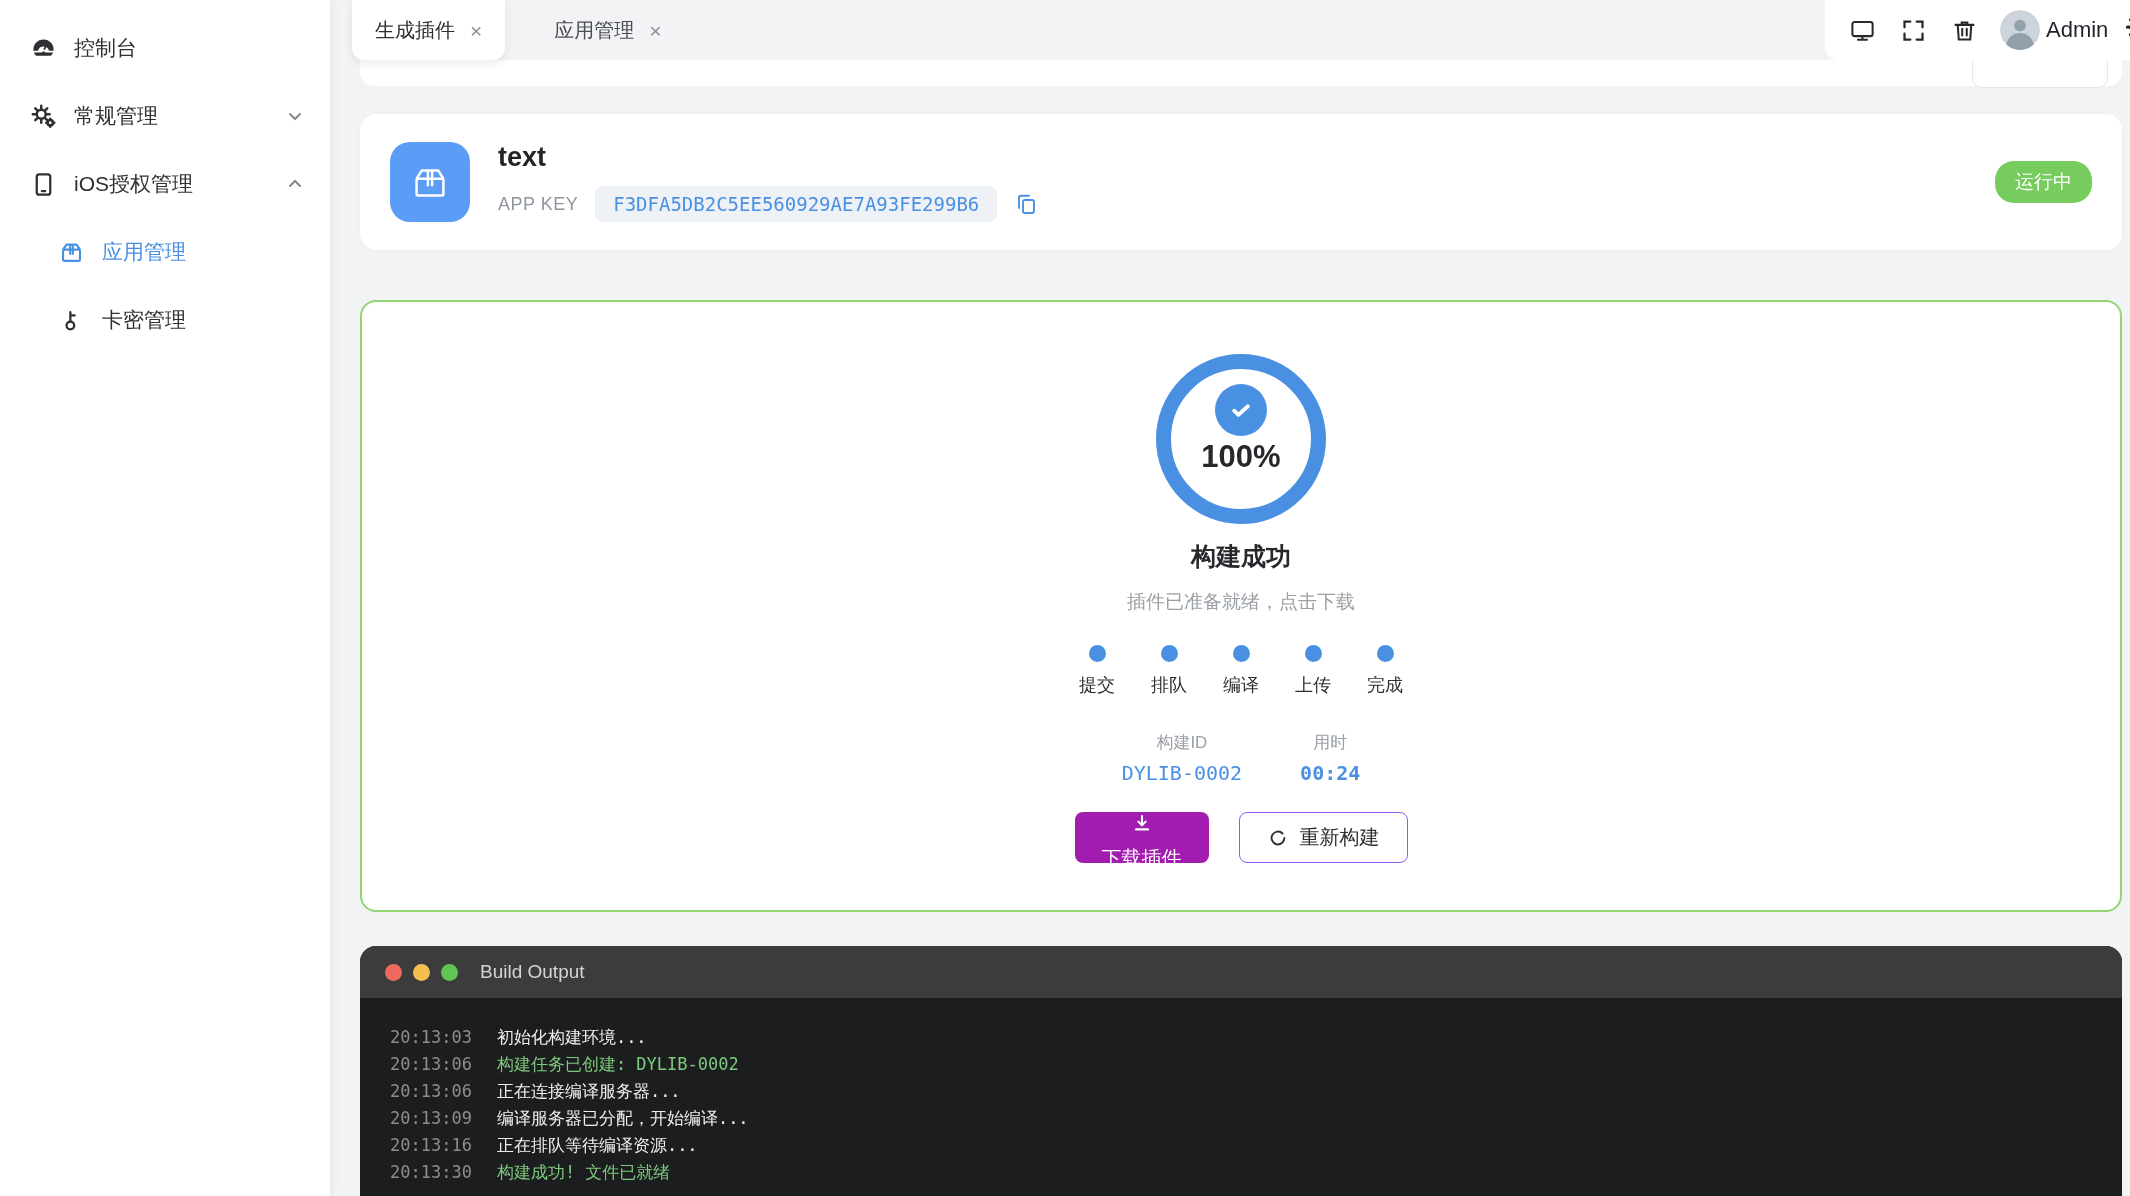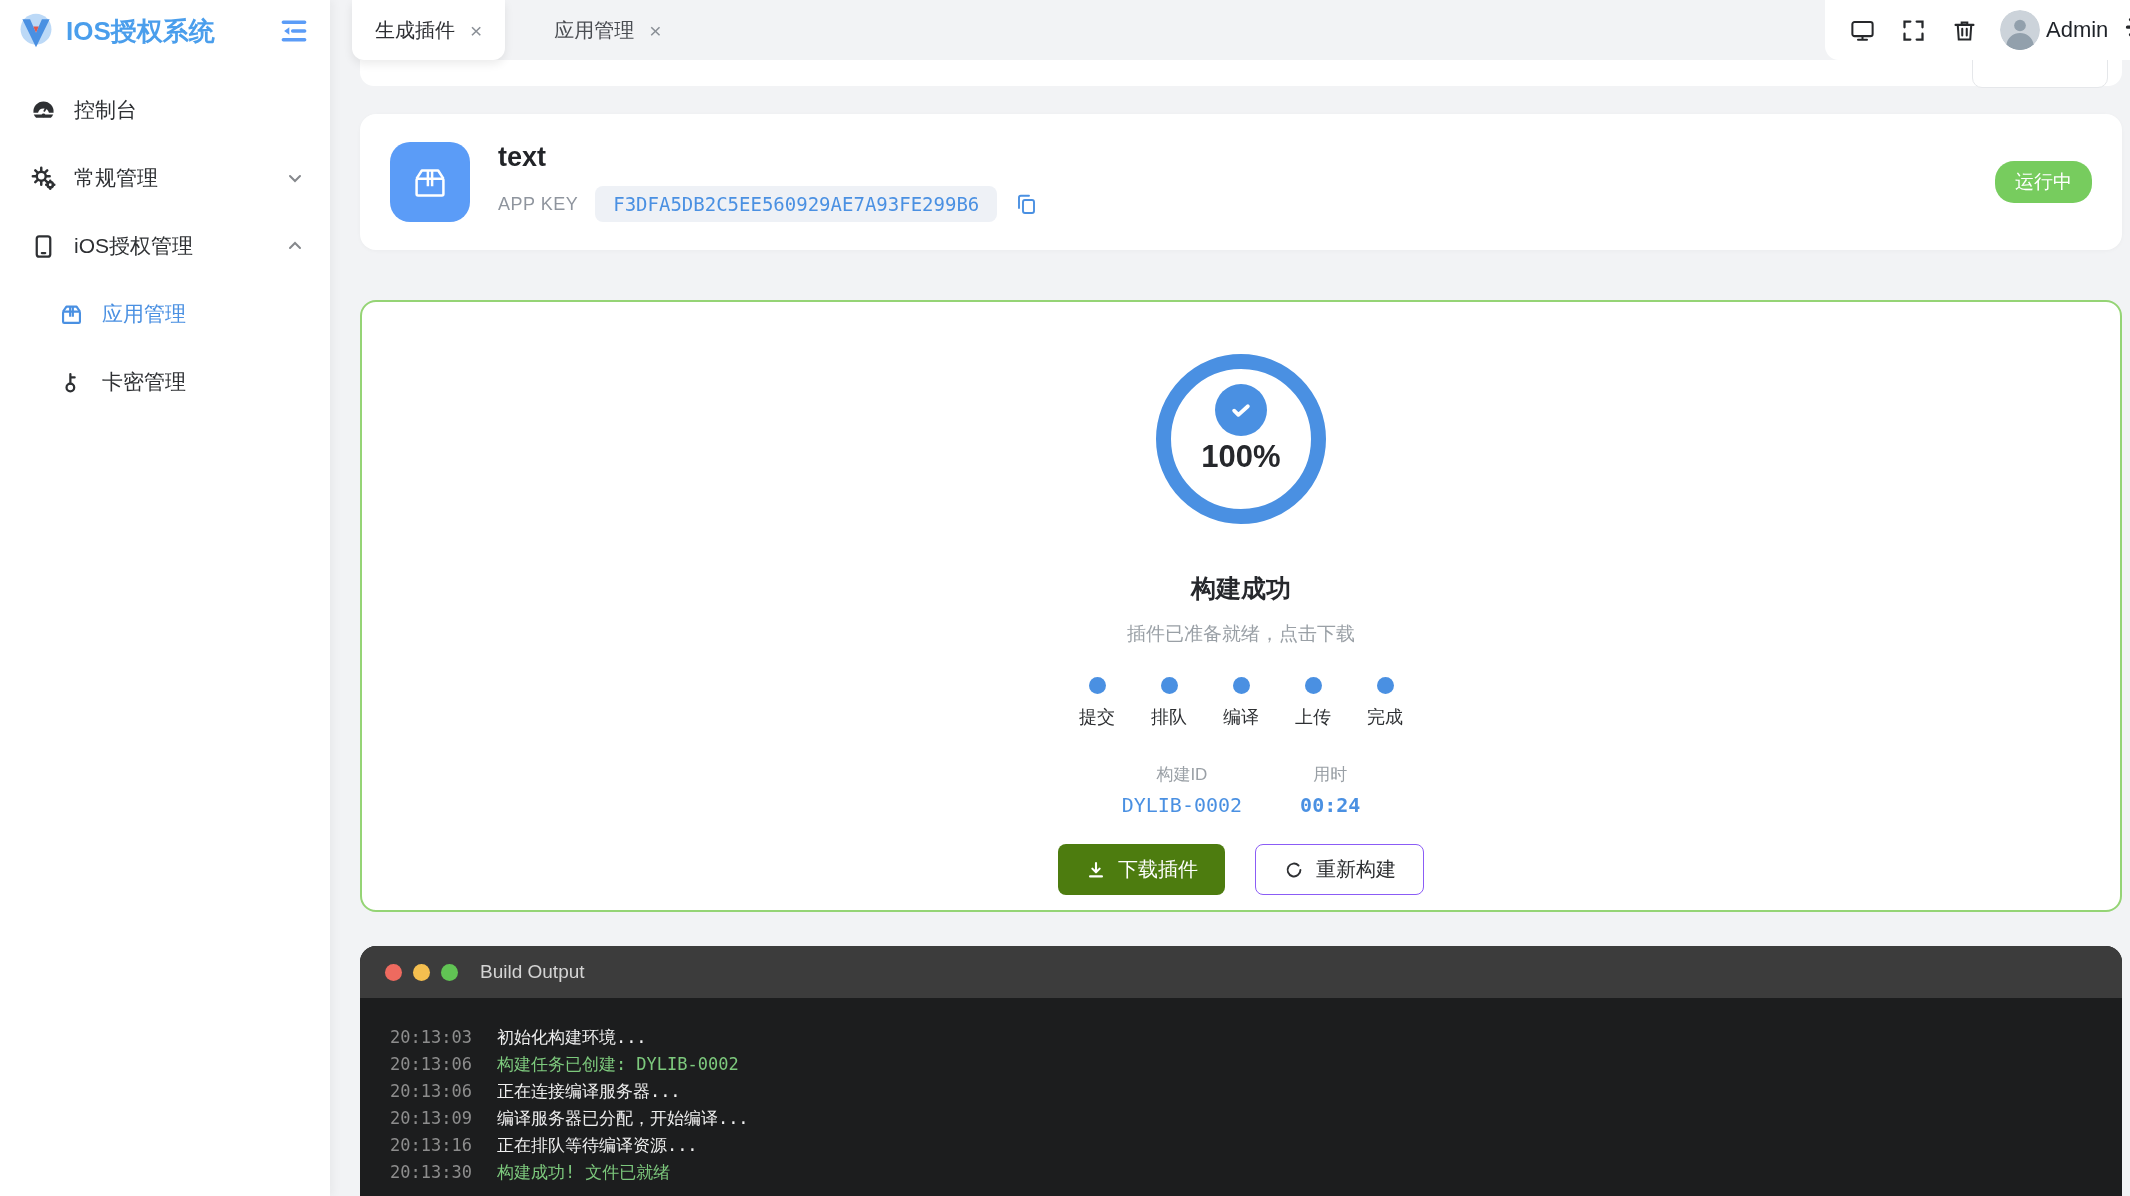--- a/index.html
+++ b/index.html
@@ -58,35 +58,35 @@
 
   
   .build-panel{position:absolute;left:360px;top:300px;width:1762px;height:612px;background:#fff;
                border:2px solid #95d475;border-radius:16px;box-sizing:border-box;
                display:flex;flex-direction:column;align-items:center;}
   .ring{margin-top:52px;width:170px;height:170px;border:15px solid #4a90e2;border-radius:50%;
         box-sizing:border-box;display:flex;flex-direction:column;align-items:center;}
   .chk{margin-top:15px;width:52px;height:52px;border-radius:50%;background:#4a90e2;flex:none;
        display:flex;align-items:center;justify-content:center;}
   .pct{margin-top:3px;font-size:31px;font-weight:700;color:#26282c;}
-  .b-title{margin-top:48px;font-size:25px;font-weight:700;color:#26282c;}
+  .b-title{margin-top:16px;font-size:25px;font-weight:700;color:#26282c;}
   .b-sub{margin-top:16px;font-size:19px;color:#9aa0a6;}
   .steps{margin-top:30px;display:flex;}
   .step{width:72px;display:flex;flex-direction:column;align-items:center;gap:11px;}
   .dot{width:17px;height:17px;border-radius:50%;background:#4a90e2;}
   .step-label{font-size:18px;color:#2e3033;}
   .meta{margin-top:34px;display:flex;gap:58px;text-align:center;}
   .meta .lbl{font-size:17px;color:#9aa0a6;}
   .meta .val{margin-top:7px;font-family:"DejaVu Sans Mono","Liberation Mono",monospace;
              font-size:20px;color:#4a90e2;}
   .meta .val.bold{font-weight:700;}
   .btns{margin-top:27px;display:flex;gap:30px;}
   .btn{height:51px;display:flex;align-items:center;gap:11px;padding:0 27px;border-radius:8px;
        font-size:20px;cursor:pointer;box-sizing:border-box;}
-  .btn.green{background:#4d7c0f;color:#fff;}
+  .btn.green{background:#a21caf;color:#fff;flex-direction:column;}
   .btn.plain{background:#fff;border:1px solid #8b5cf6;color:#2e3033;}
   .btn .bico{width:22px;height:22px;}
 
   
   .terminal{position:absolute;left:360px;top:946px;width:1762px;height:330px;background:#1c1d1e;
             border-radius:16px 16px 0 0;overflow:hidden;}
   .term-head{height:52px;background:#3c3c3c;display:flex;align-items:center;padding:0 25px;gap:11px;}
   .mdot{width:17px;height:17px;border-radius:50%;flex:none;}
   .mdot.r{background:#ee6a5f;} .mdot.y{background:#f5bf4f;} .mdot.g{background:#61c454;}
   .term-title{margin-left:11px;font-size:19px;color:#d4d4d4;}
@@ -95,36 +95,20 @@
   .tline .t{color:#8d8d8d;margin-right:25px;}
   .tline .msg{color:#efefef;}
   .tline.green .msg{color:#7dc97d;}
 </style>
 </head>
 <body>
 
 <div class="screen">
 
   <aside class="sidebar">
-    <div class="side-head">
-      <span class="logo">
-        <svg viewBox="0 0 44 44">
-          <circle cx="22" cy="20" r="17" fill="#bcd9f7"></circle>
-          <path d="M22 40 L7 9 H15.5 L22 24 L28.5 9 H37 Z" fill="#4a90e2"></path>
-          <path d="M22 24 L19 17 H25 Z" fill="#e2574c"></path>
-        </svg>
-      </span>
-      <span class="brand">IOS授权系统</span>
-      <span class="collapse">
-        <svg viewBox="0 0 24 24" fill="none" stroke="currentColor" stroke-width="2.6" stroke-linecap="round">
-          <path d="M4 5.5h16M11 12h9M4 18.5h16"></path>
-          <path d="M8.5 9.2L4.6 12l3.9 2.8z" fill="currentColor" stroke="none"></path>
-        </svg>
-      </span>
-    </div>
     <nav class="nav">
 
       <div class="mi">
         <span class="ico">
           <svg viewBox="0 0 24 24" fill="currentColor">
             <path d="M12 4a9 9 0 0 0-8.95 10h4.1a5 5 0 0 1 9.7 0h4.1A9 9 0 0 0 12 4zm0 10.6a1.6 1.6 0 0 0-.6 3.1l-.02.3h1.24l-.02-.3a1.6 1.6 0 0 0-.6-3.1zm1.9-5.9l-2.2 3.9a2.6 2.6 0 0 1 1.4.8l2.3-3.9z"></path>
             <path d="M3.4 15.5h17.2a9 9 0 0 1-2 3H5.4a9 9 0 0 1-2-3z"></path>
           </svg>
         </span>
         <span>控制台</span>

